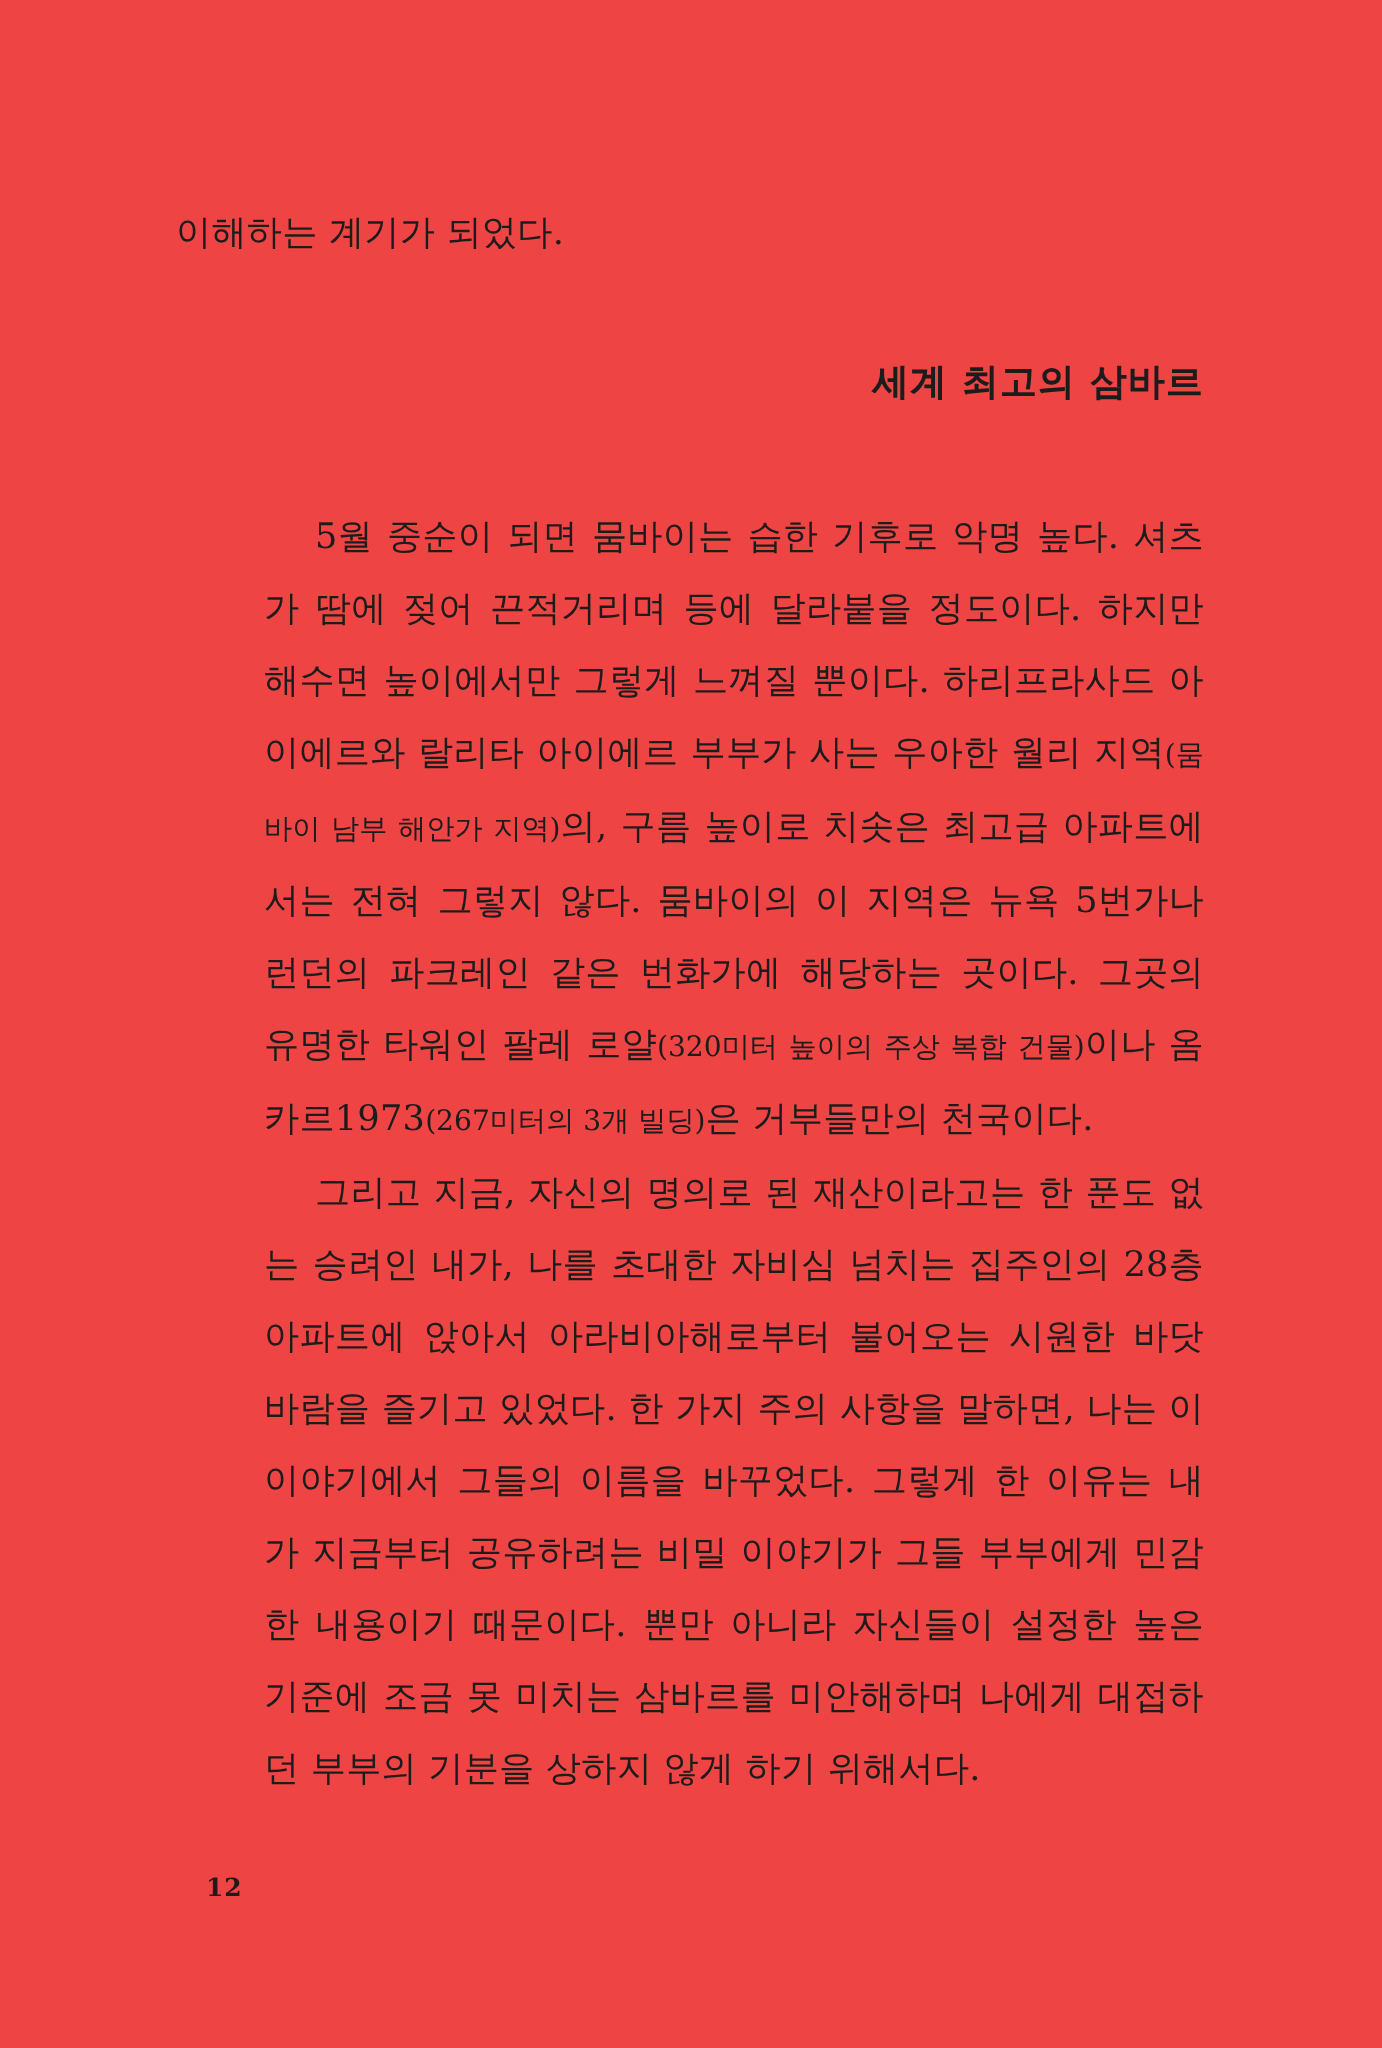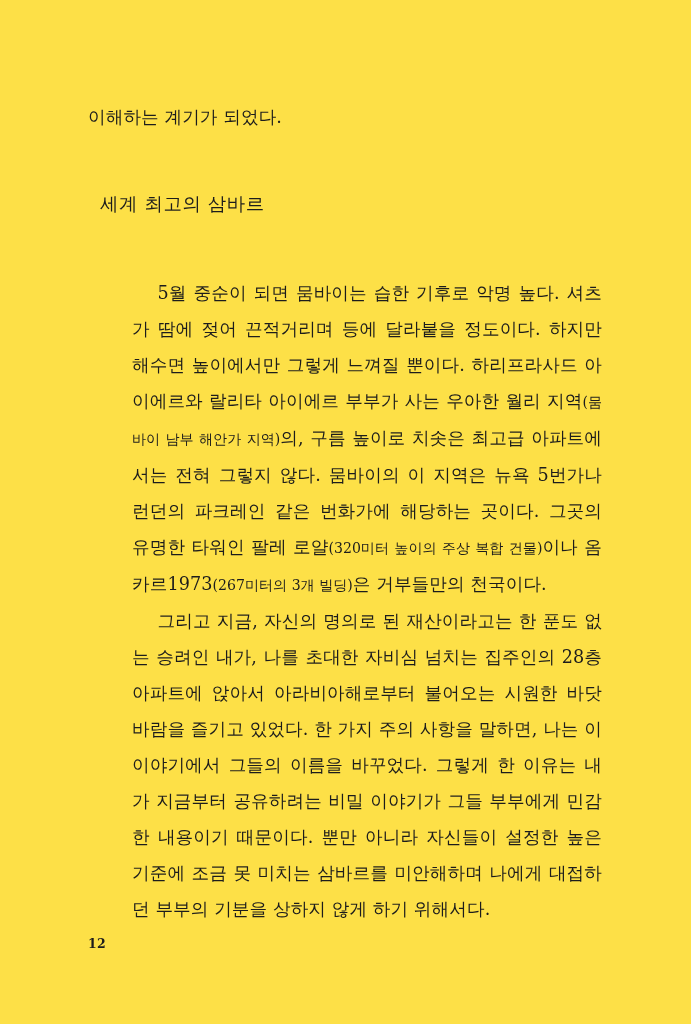--- a/index.html
+++ b/index.html
@@ -6,21 +6,21 @@
   html, body {
     margin: 0;
     padding: 0;
     background: #ffffff;
   }
 
   .page {
     position: relative;
     width: 691px;
     height: 1024px;
-    background: #fde047;
+    background: #ef4444;
     overflow: hidden;
     font-family: "DejaVu Serif", "Liberation Serif", serif;
     color: #1c1c1c;
     -webkit-font-smoothing: antialiased;
   }
 
   .text-block {
     position: absolute;
     left: 88px;
     top: 99px;
@@ -45,41 +45,41 @@
   .para.indent {
     text-indent: 1.45em;
     margin-left: 44px;
   }
 
   .gap-before-heading {
     height: 39px;
   }
 
   .chapter-heading {
-    margin: 12px;
+    margin: 0;
     font-size: 18.4px;
     line-height: 36px;
-    font-weight: 400;
-    text-align: left;
+    font-weight: 700;
+    text-align: right;
     letter-spacing: 0.6px;
     color: #1c1c1c;
   }
 
   .gap-after-heading {
     height: 41px;
   }
 
   .small-note {
     font-size: 0.80em;
     letter-spacing: 0;
   }
 
   .folio {
     position: absolute;
-    left: 88px;
+    left: 103px;
     top: 936px;
     font-family: "DejaVu Serif", "Liberation Serif", serif;
     font-size: 12.5px;
     font-weight: 700;
     letter-spacing: 0.4px;
     color: #1c1c1c;
   }
 </style>
 </head>
 <body>

